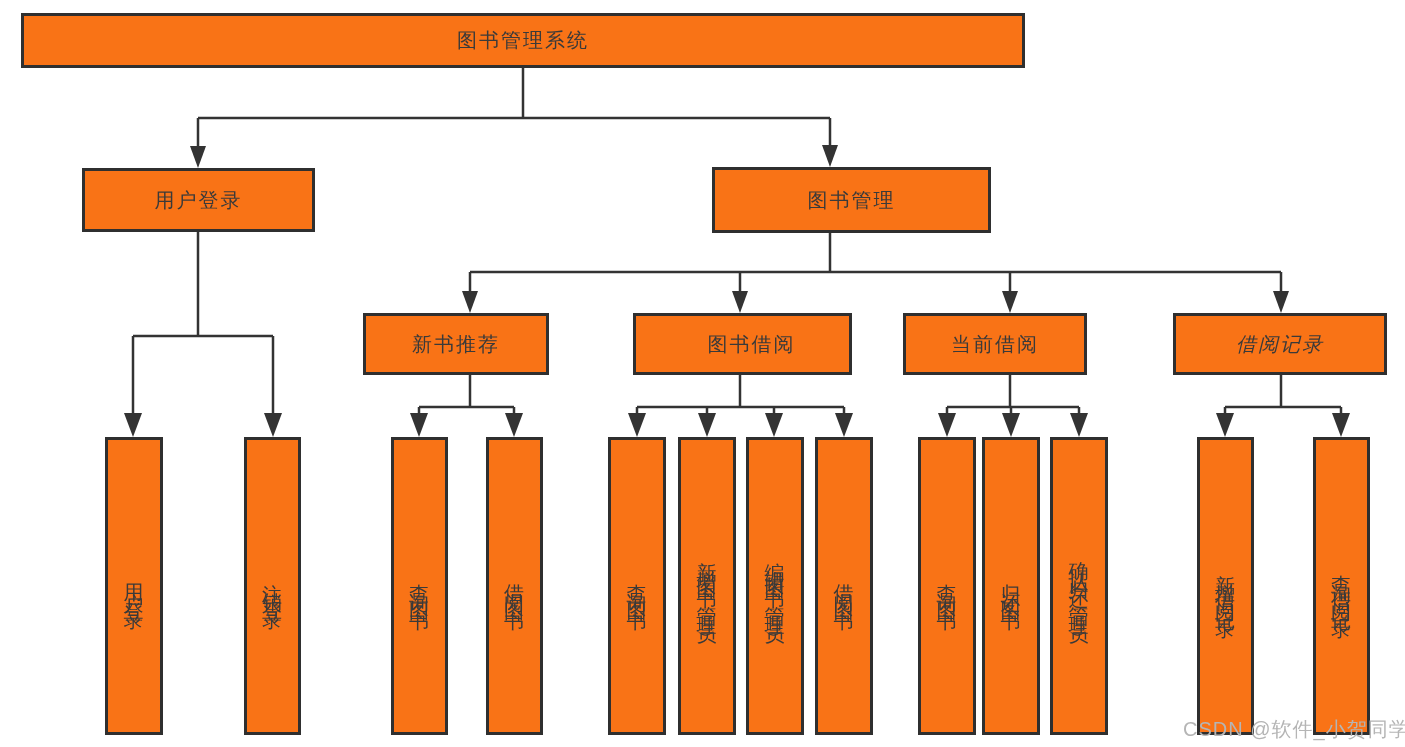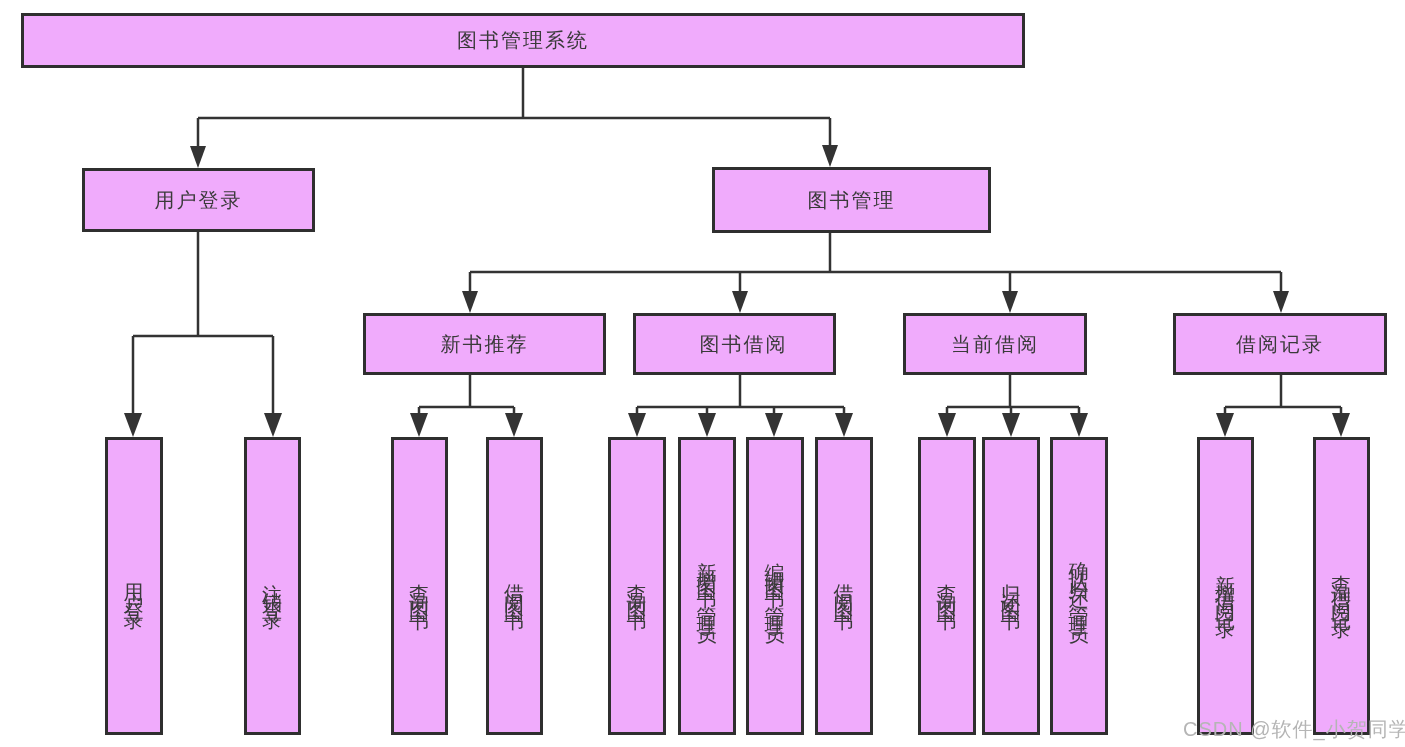--- a/index.html
+++ b/index.html
@@ -17,21 +17,21 @@
   }
   #connectors {
     position: absolute;
     left: 0;
     top: 0;
     pointer-events: none;
   }
   .node {
     position: absolute;
     box-sizing: border-box;
-    background: #f0abfc;
+    background: #f97316;
     border: 3px solid #2f2f2f;
     display: flex;
     align-items: center;
     justify-content: center;
     color: #3a3a3a;
   }
   .hnode {
     font-size: 20px;
     letter-spacing: 2px;
     white-space: nowrap;
@@ -130,30 +130,30 @@
     <span>图书管理系统</span>
   </div>
 
   <div class="node hnode" style="left:82px; top:168px; width:233px; height:64px;">
     <span>用户登录</span>
   </div>
   <div class="node hnode" style="left:712px; top:167px; width:279px; height:66px;">
     <span>图书管理</span>
   </div>
 
-  <div class="node hnode" style="left:363px; top:313px; width:243px; height:62px;">
+  <div class="node hnode" style="left:363px; top:313px; width:186px; height:62px;">
     <span>新书推荐</span>
   </div>
-  <div class="node hnode" style="left:633px; top:313px; width:203px; height:62px;padding-left:18px;">
+  <div class="node hnode" style="left:633px; top:313px; width:219px; height:62px;padding-left:18px;">
     <span>图书借阅</span>
   </div>
   <div class="node hnode" style="left:903px; top:313px; width:184px; height:62px;">
     <span>当前借阅</span>
   </div>
-  <div class="node hnode" style="left:1173px; top:313px; width:214px; height:62px;">
+  <div class="node hnode" style="left:1173px; top:313px; width:214px; height:62px;font-style:italic;">
     <span>借阅记录</span>
   </div>
 
   <div class="node vnode" style="left:105px; top:437px; width:58px; height:298px;">
     <span class="vlabel">用户登录</span>
   </div>
   <div class="node vnode" style="left:244px; top:437px; width:57px; height:298px;">
     <span class="vlabel">注销登录</span>
   </div>
 

